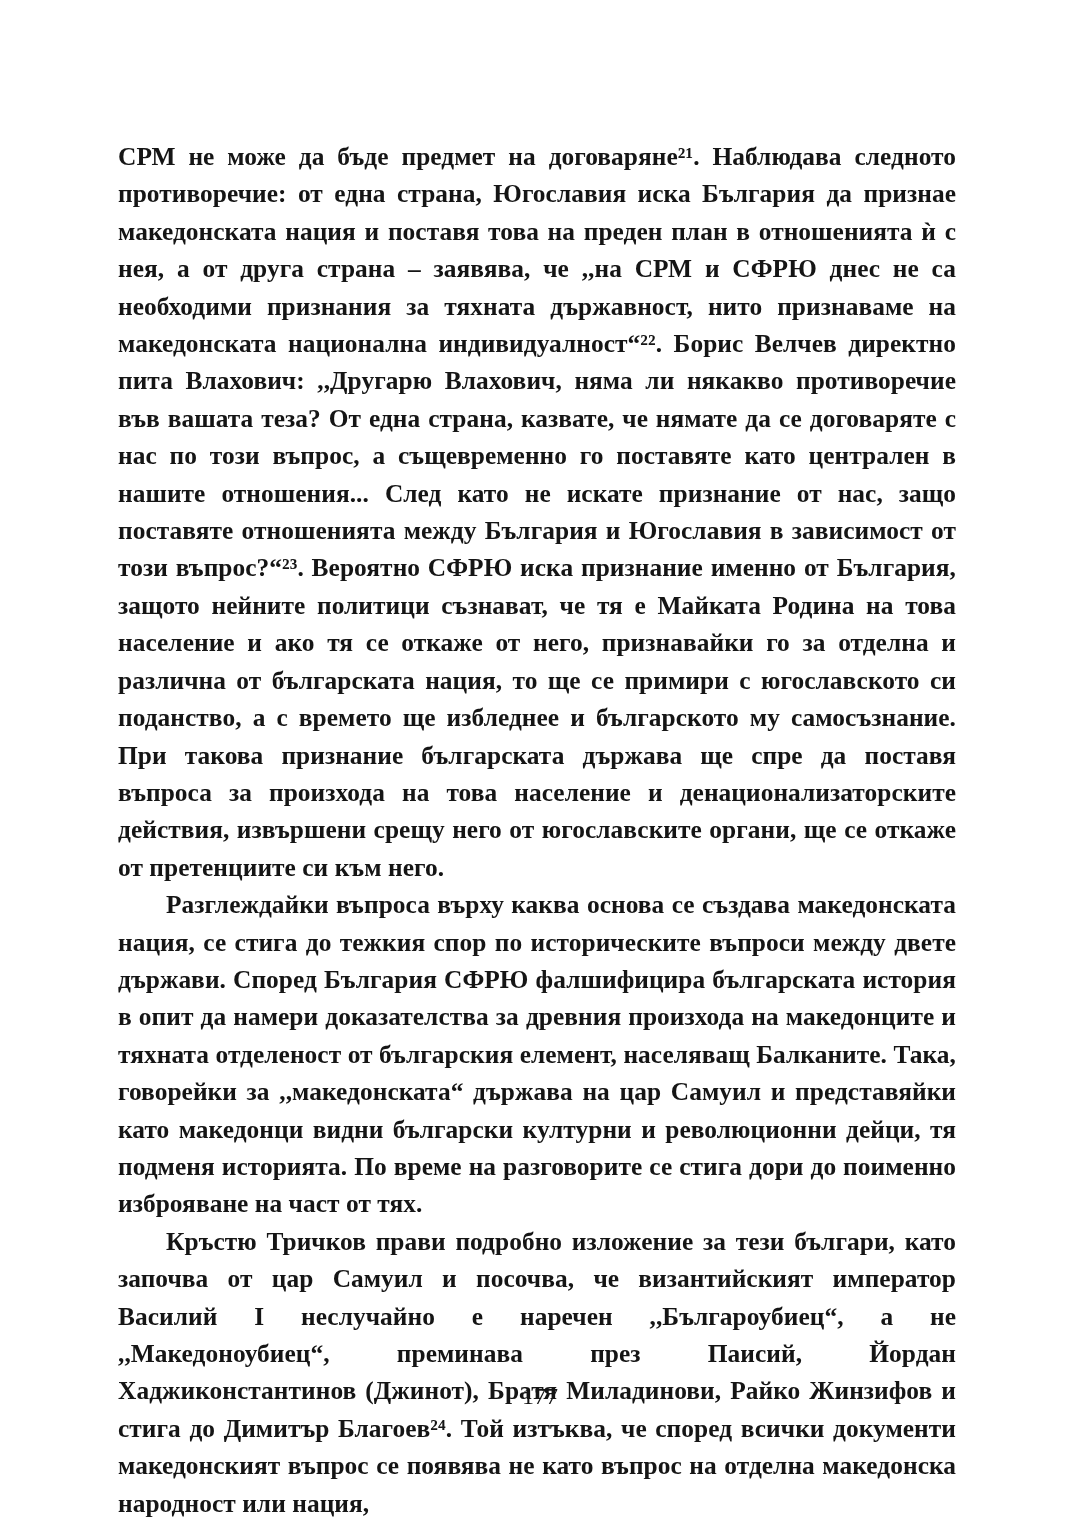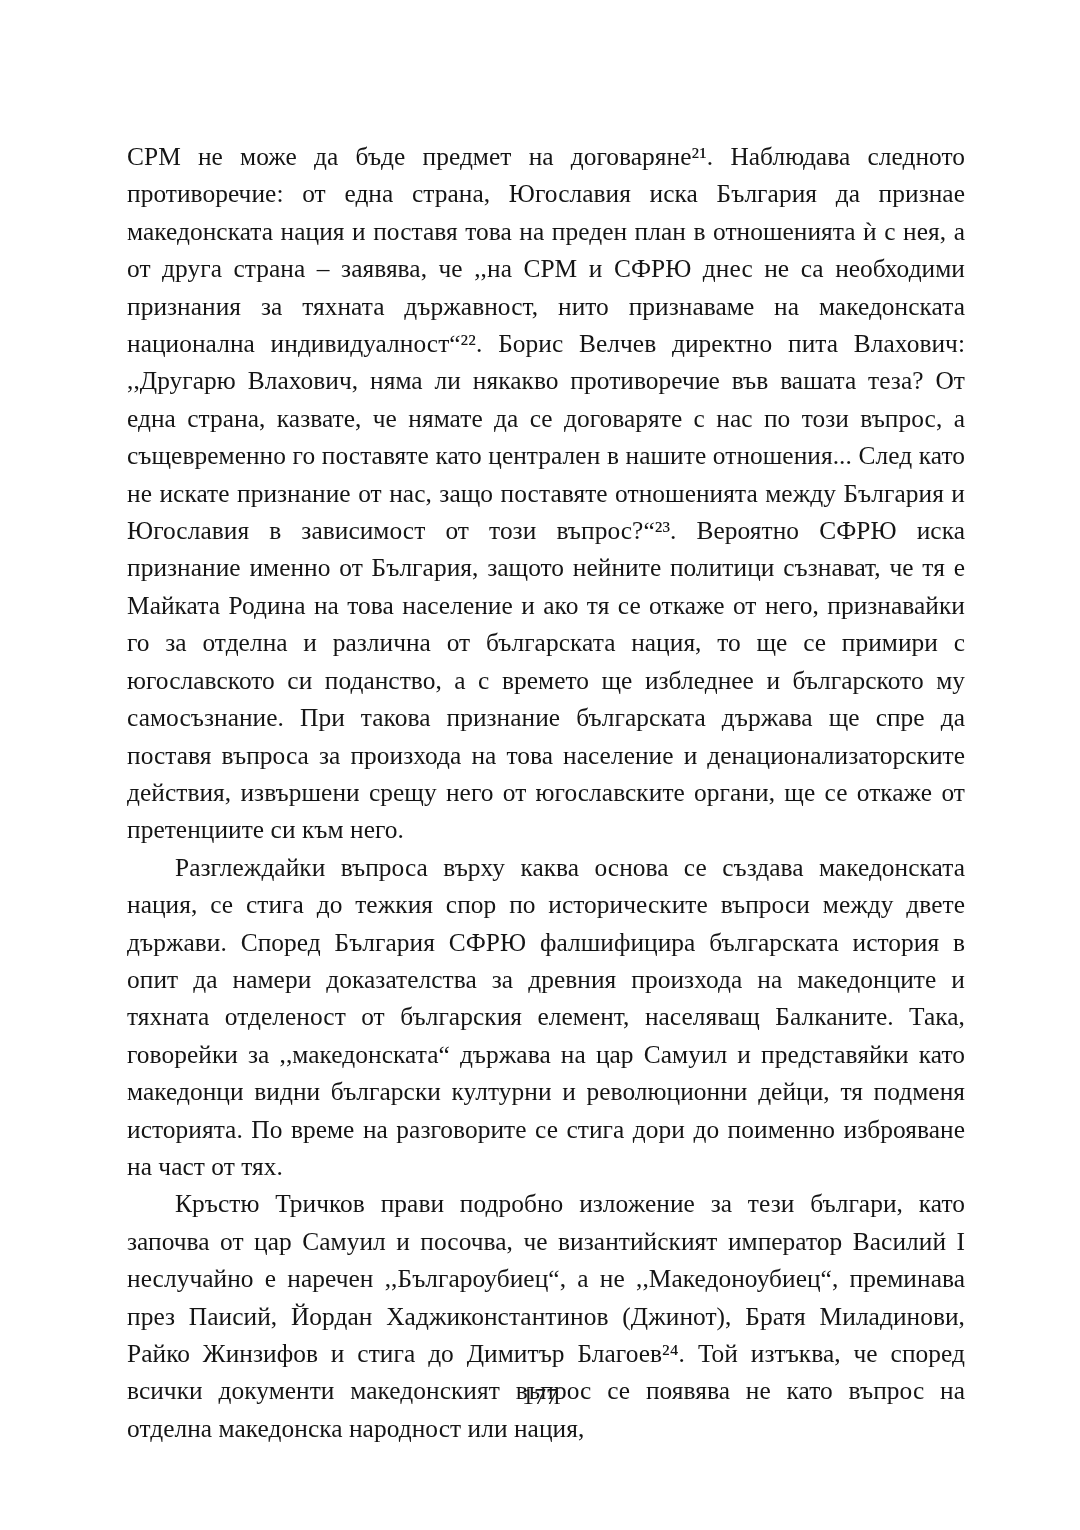--- a/index.html
+++ b/index.html
@@ -18,23 +18,24 @@
   .page {
     position: absolute;
     top: 0;
     left: 0;
     width: 1080px;
     height: 1530px;
     background: #ffffff;
   }
   .text-column {
     position: absolute;
-    left: 127px;
+    left: 118px;
     top: 138px;
     width: 838px;
+    font-weight: bold;
   }
   p.para {
     margin: 0;
     font-size: 25.4px;
     line-height: 37.4px;
     text-align: justify;
     text-justify: inter-word;
     hyphens: manual;
     letter-spacing: 0.05px;
   }

